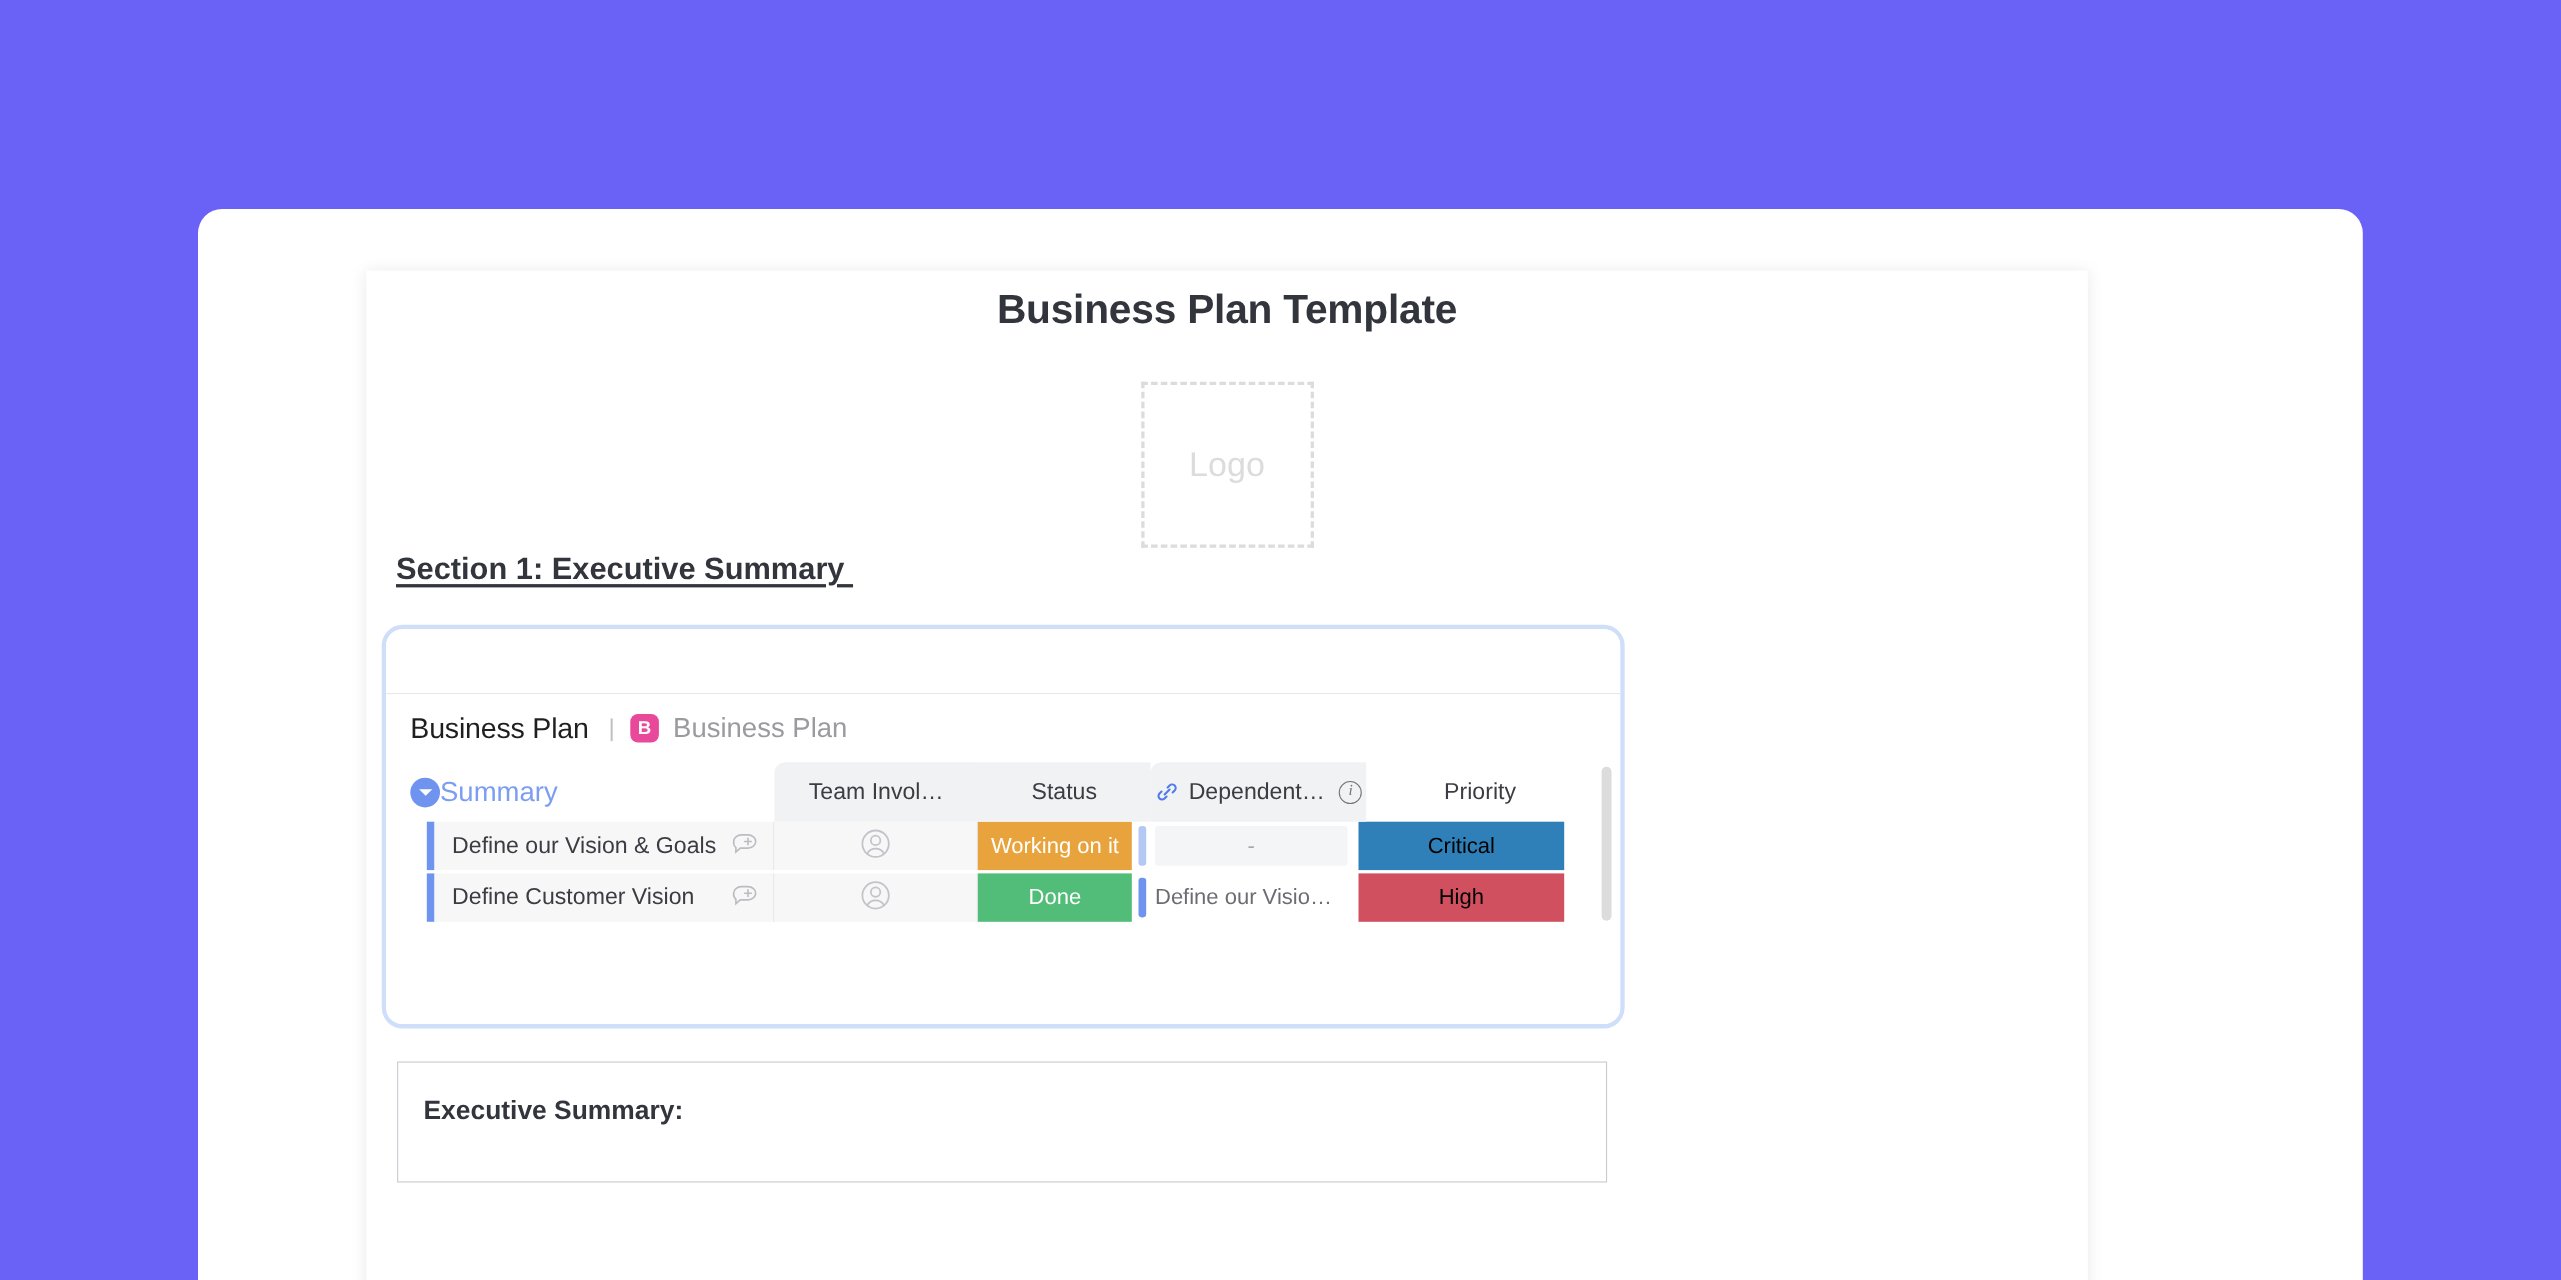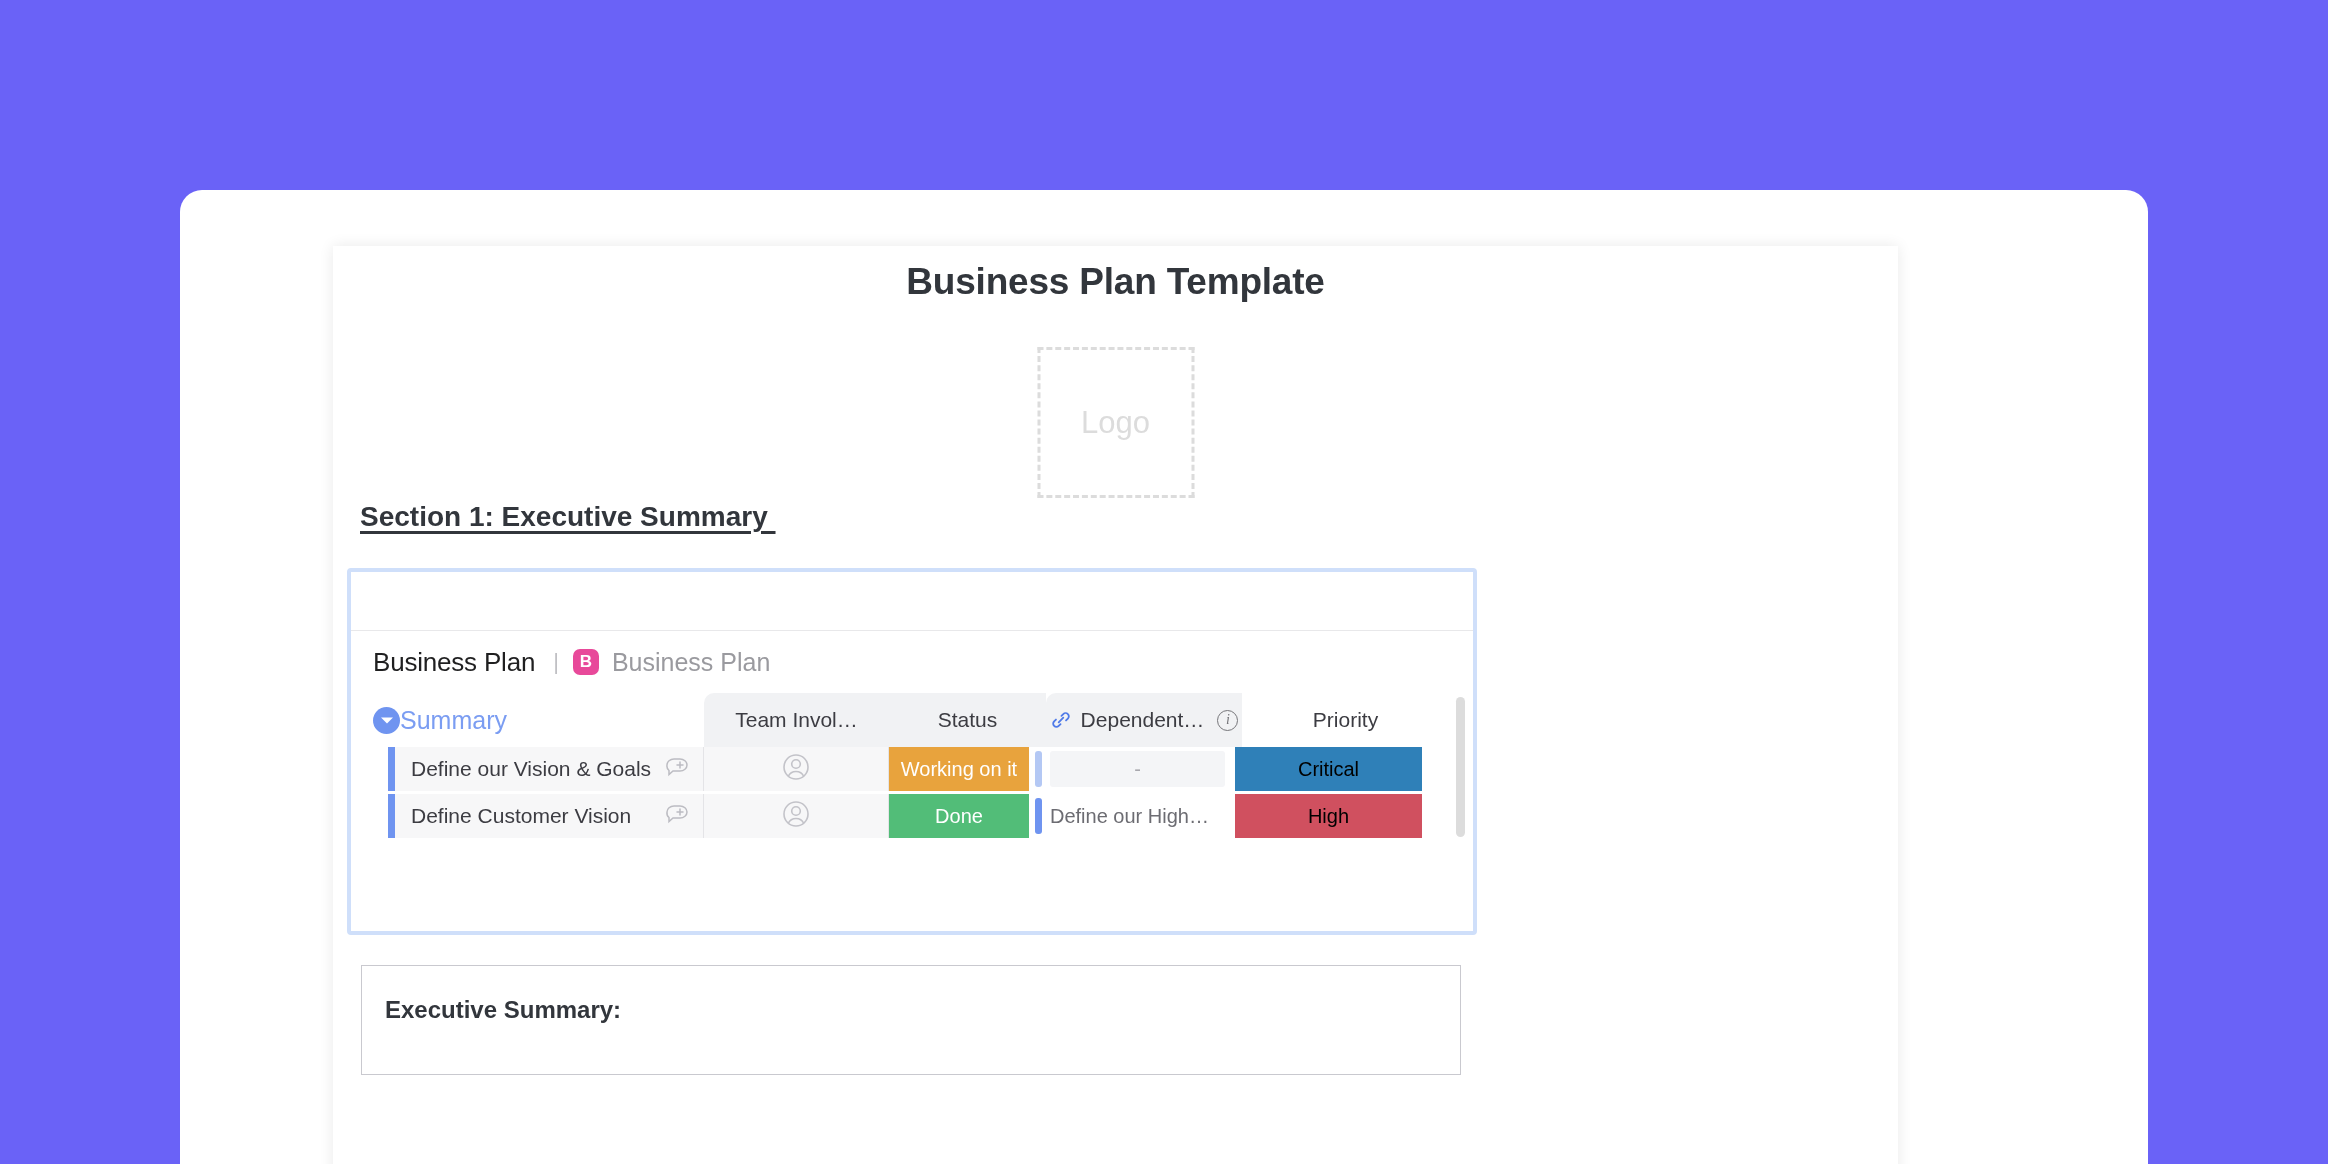--- a/index.html
+++ b/index.html
@@ -93,21 +93,21 @@
   }
 
   
   .board-embed {
     position: absolute;
     left: 14px;
     top: 322px;
     width: 1130px;
     height: 367px;
     border: 4px solid #cfdffa;
-    border-radius: 4px;
+    border-radius: 19px;
     background: #ffffff;
     overflow: hidden;
   }
   .board-inner {
     position: absolute;
     inset: 0;
     background: #ffffff;
     overflow: hidden;
   }
 
@@ -467,21 +467,21 @@
                     <circle cx="16" cy="13" r="4.3"></circle>
                     <path d="M8.2 25.5a8.6 8.6 0 0 1 15.6 0"></path>
                   </svg>
                 </span>
               </div>
               <div class="cell-status" style="background-color: rgb(82, 189, 120);">
                 <span>Done</span>
               </div>
               <div class="cell-dep">
                 <span class="dep-bar" style="background-color: rgb(111, 148, 240);"></span>
-                <span class="dep-inner">Define our High…</span>
+                <span class="dep-inner">Define our Visio…</span>
               </div>
               <div class="cell-gap"></div>
               <div class="cell-priority" style="background-color: rgb(208, 80, 95);">
                 <span>High</span>
               </div>
             </div>
 
           </div>
 
           <div class="board-scroll"></div>

